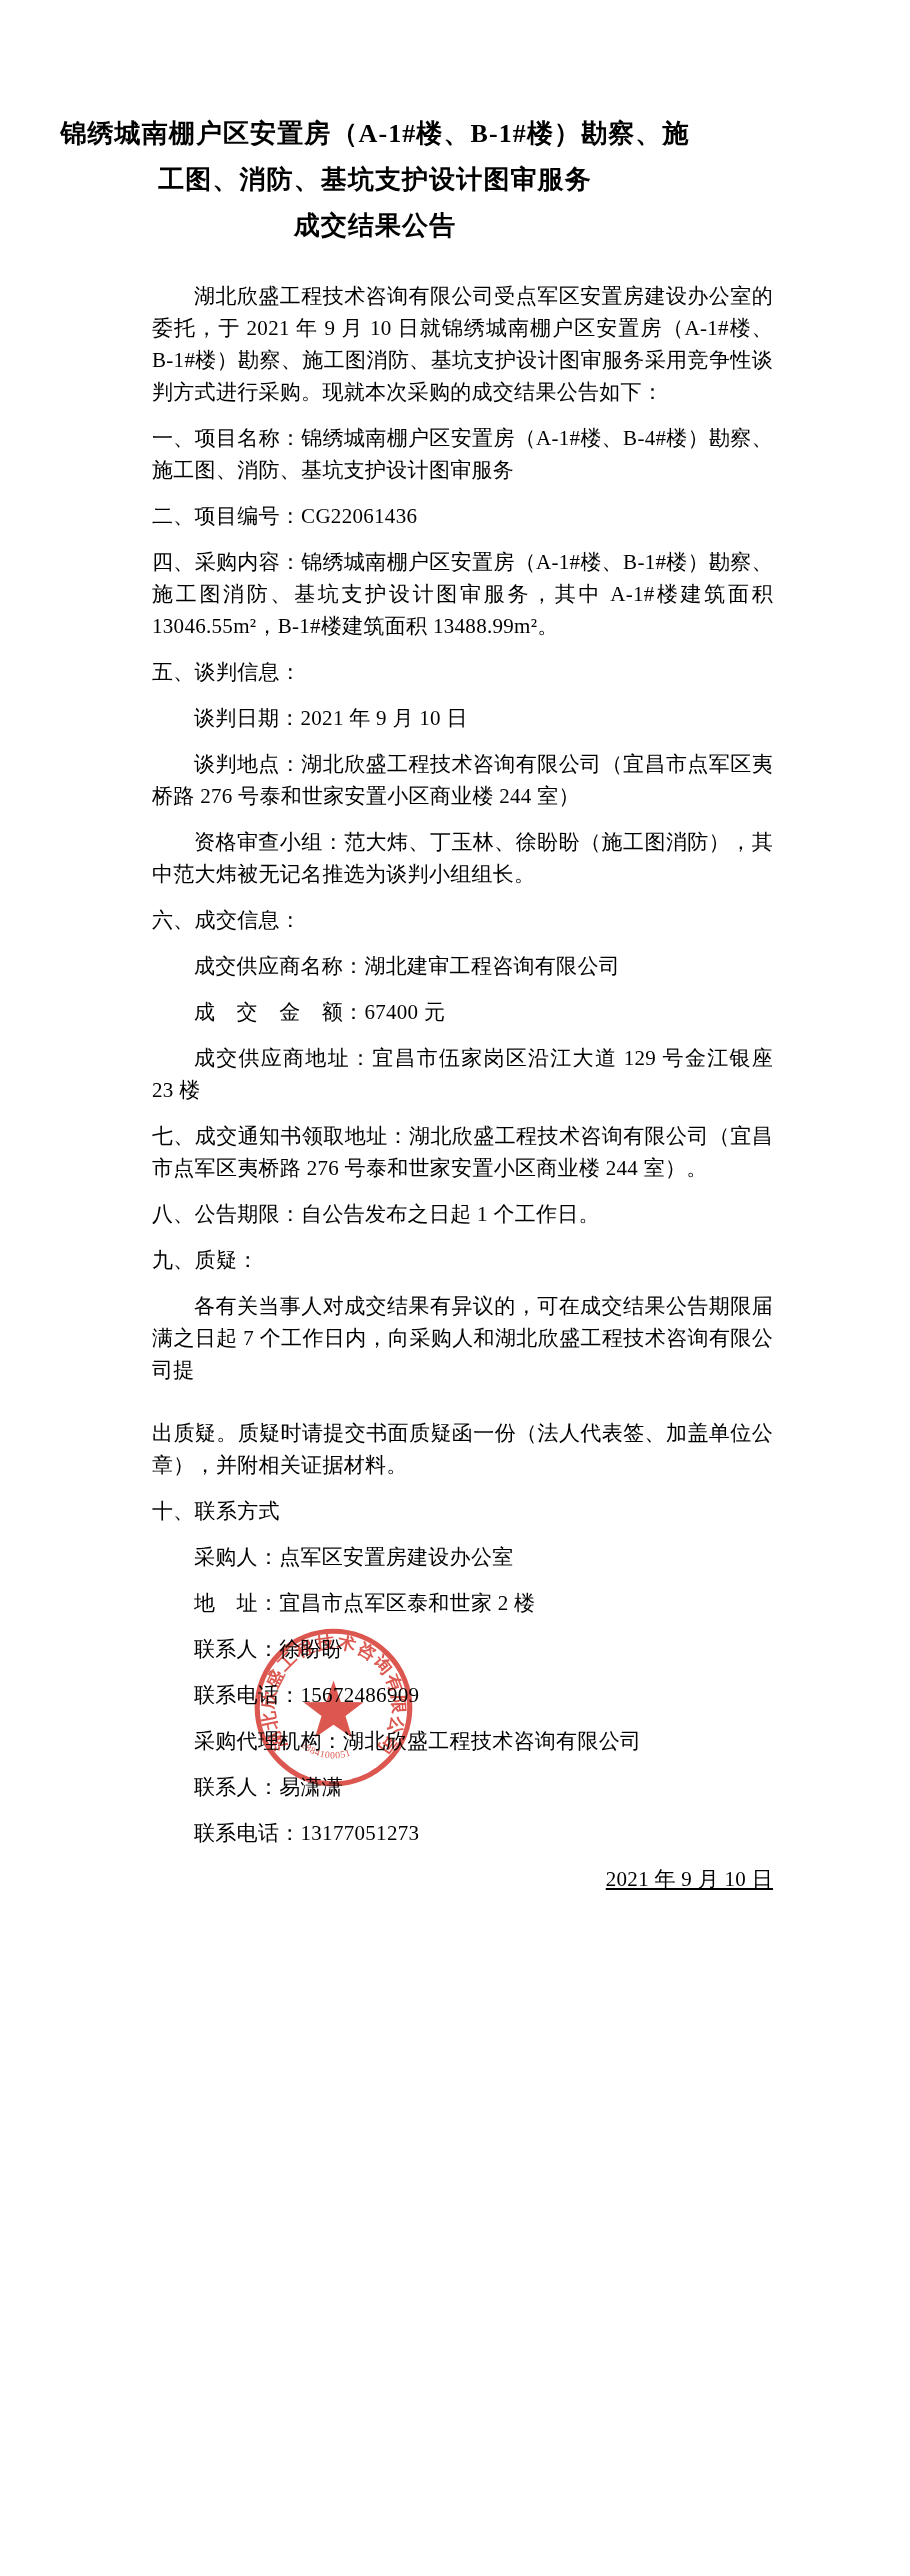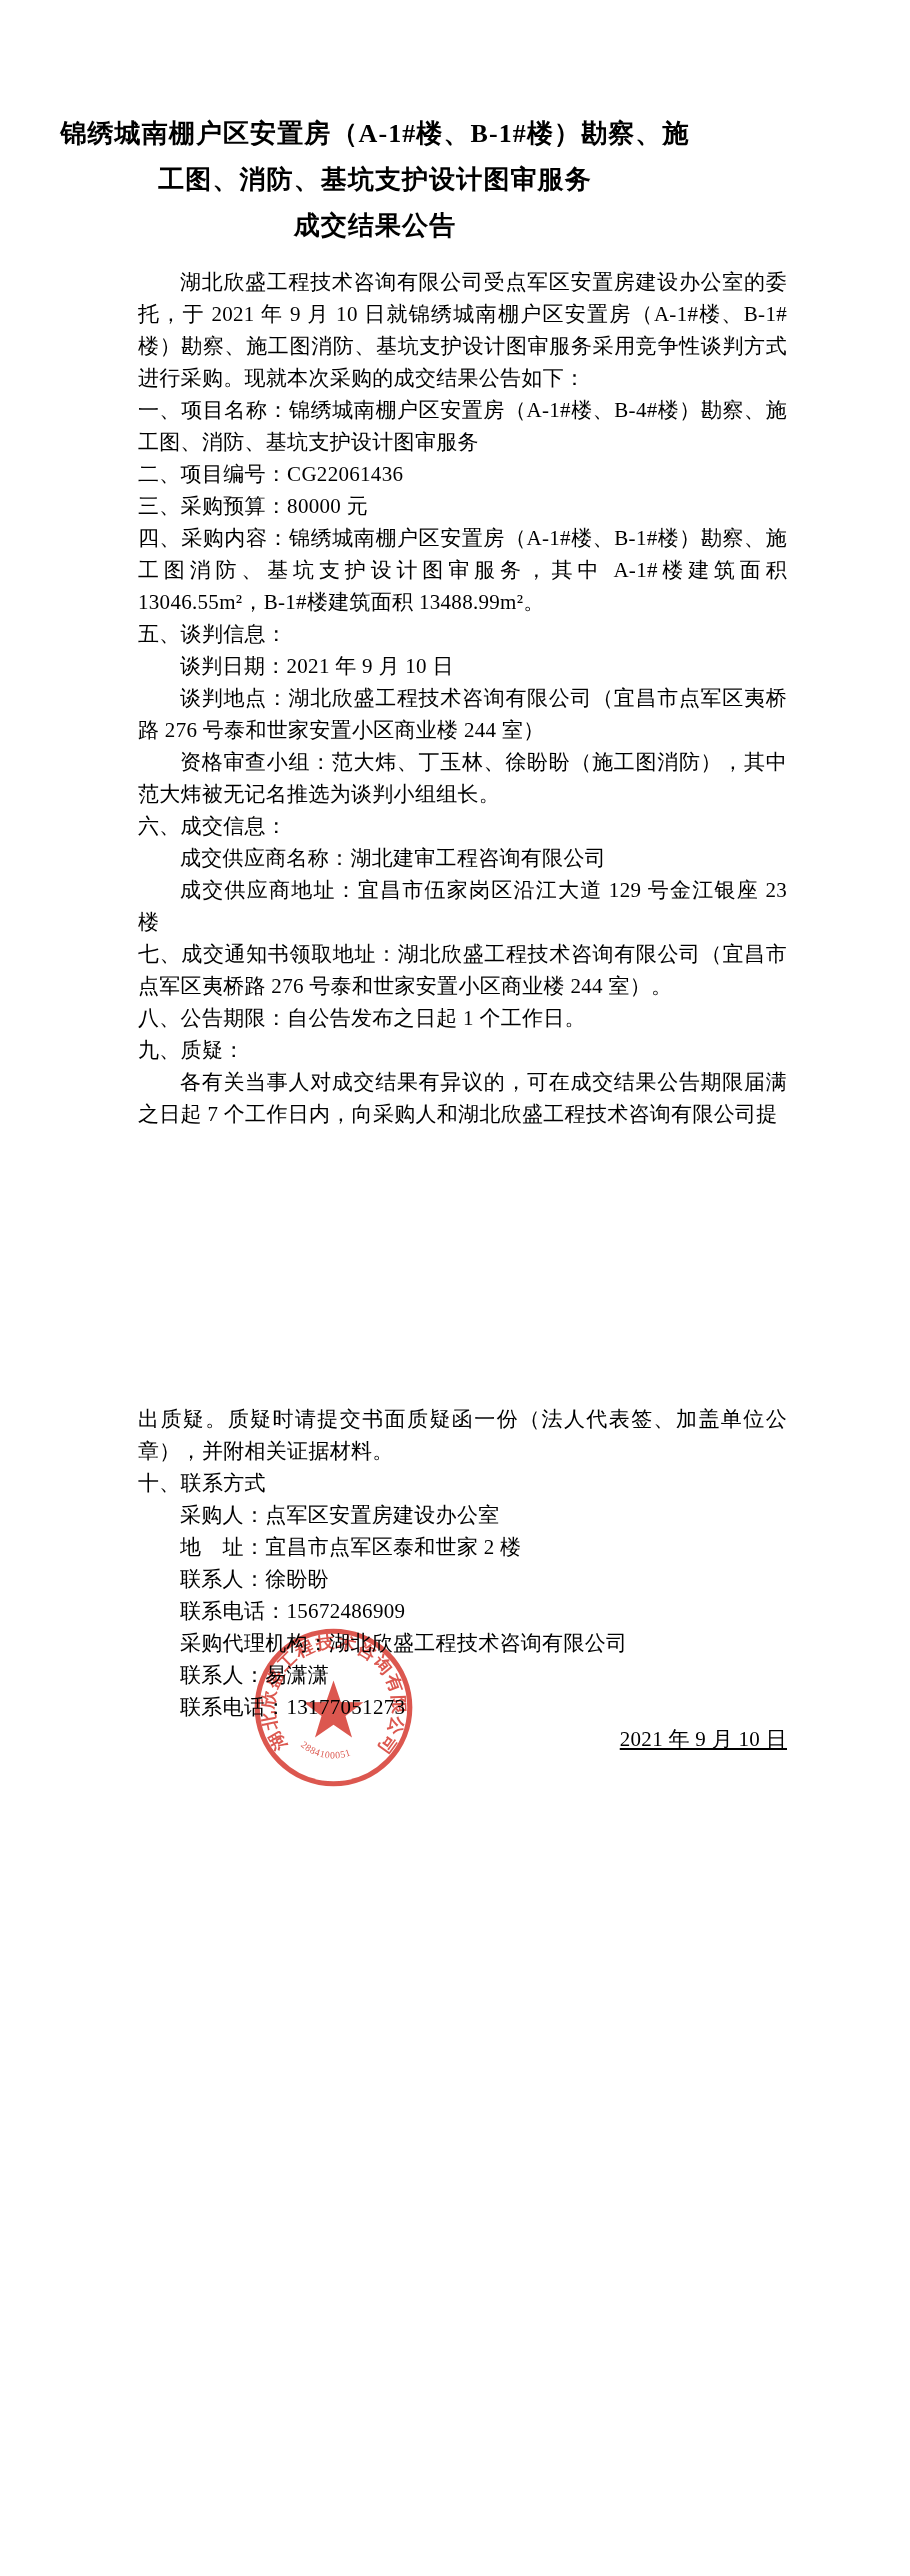--- a/index.html
+++ b/index.html
@@ -25,21 +25,21 @@
     position:absolute;
     left:138px;
     width:649px;
     font-size:21px;
     line-height:32px;
     letter-spacing:0.3px;
     text-align:justify;
   }
   .block1{top:266px;}
   .block2{top:1403px;}
-  .block p{margin:0;padding:0;text-indent:0;}
+  .block p{margin:14px;padding:0;text-indent:0;}
   .block p.indent{text-indent:2em;}
   .date{text-align:right;padding-right:5.7px;text-decoration:underline;}
   .stamp{
     position:absolute;
     left:236px;
     top:1610px;
     width:195px;
     height:195px;
     mix-blend-mode:multiply;
     opacity:0.9;
@@ -53,28 +53,28 @@
   <div class="title">
     <div>锦绣城南棚户区安置房（A-1#楼、B-1#楼）勘察、施</div>
     <div>工图、消防、基坑支护设计图审服务</div>
     <div>成交结果公告</div>
   </div>
 
   <div class="block block1">
     <p class="indent">湖北欣盛工程技术咨询有限公司受点军区安置房建设办公室的委托，于 2021 年 9 月 10 日就锦绣城南棚户区安置房（A-1#楼、B-1#楼）勘察、施工图消防、基坑支护设计图审服务采用竞争性谈判方式进行采购。现就本次采购的成交结果公告如下：</p>
     <p>一、项目名称：锦绣城南棚户区安置房（A-1#楼、B-4#楼）勘察、施工图、消防、基坑支护设计图审服务</p>
     <p>二、项目编号：CG22061436</p>
-    <p>三、采购预算：80000 元</p>
     <p>四、采购内容：锦绣城南棚户区安置房（A-1#楼、B-1#楼）勘察、施工图消防、基坑支护设计图审服务，其中 A-1#楼建筑面积 13046.55m²，B-1#楼建筑面积 13488.99m²。</p>
     <p>五、谈判信息：</p>
     <p class="indent">谈判日期：2021 年 9 月 10 日</p>
     <p class="indent">谈判地点：湖北欣盛工程技术咨询有限公司（宜昌市点军区夷桥路 276 号泰和世家安置小区商业楼 244 室）</p>
     <p class="indent">资格审查小组：范大炜、丁玉林、徐盼盼（施工图消防），其中范大炜被无记名推选为谈判小组组长。</p>
     <p>六、成交信息：</p>
     <p class="indent">成交供应商名称：湖北建审工程咨询有限公司</p>
+    <p class="indent">成　交　金　额：67400 元</p>
     <p class="indent">成交供应商地址：宜昌市伍家岗区沿江大道 129 号金江银座 23 楼</p>
     <p>七、成交通知书领取地址：湖北欣盛工程技术咨询有限公司（宜昌市点军区夷桥路 276 号泰和世家安置小区商业楼 244 室）。</p>
     <p>八、公告期限：自公告发布之日起 1 个工作日。</p>
     <p>九、质疑：</p>
     <p class="indent">各有关当事人对成交结果有异议的，可在成交结果公告期限届满之日起 7 个工作日内，向采购人和湖北欣盛工程技术咨询有限公司提</p>
   </div>
 
   <div class="block block2">
     <p>出质疑。质疑时请提交书面质疑函一份（法人代表签、加盖单位公章），并附相关证据材料。</p>
     <p>十、联系方式</p>

